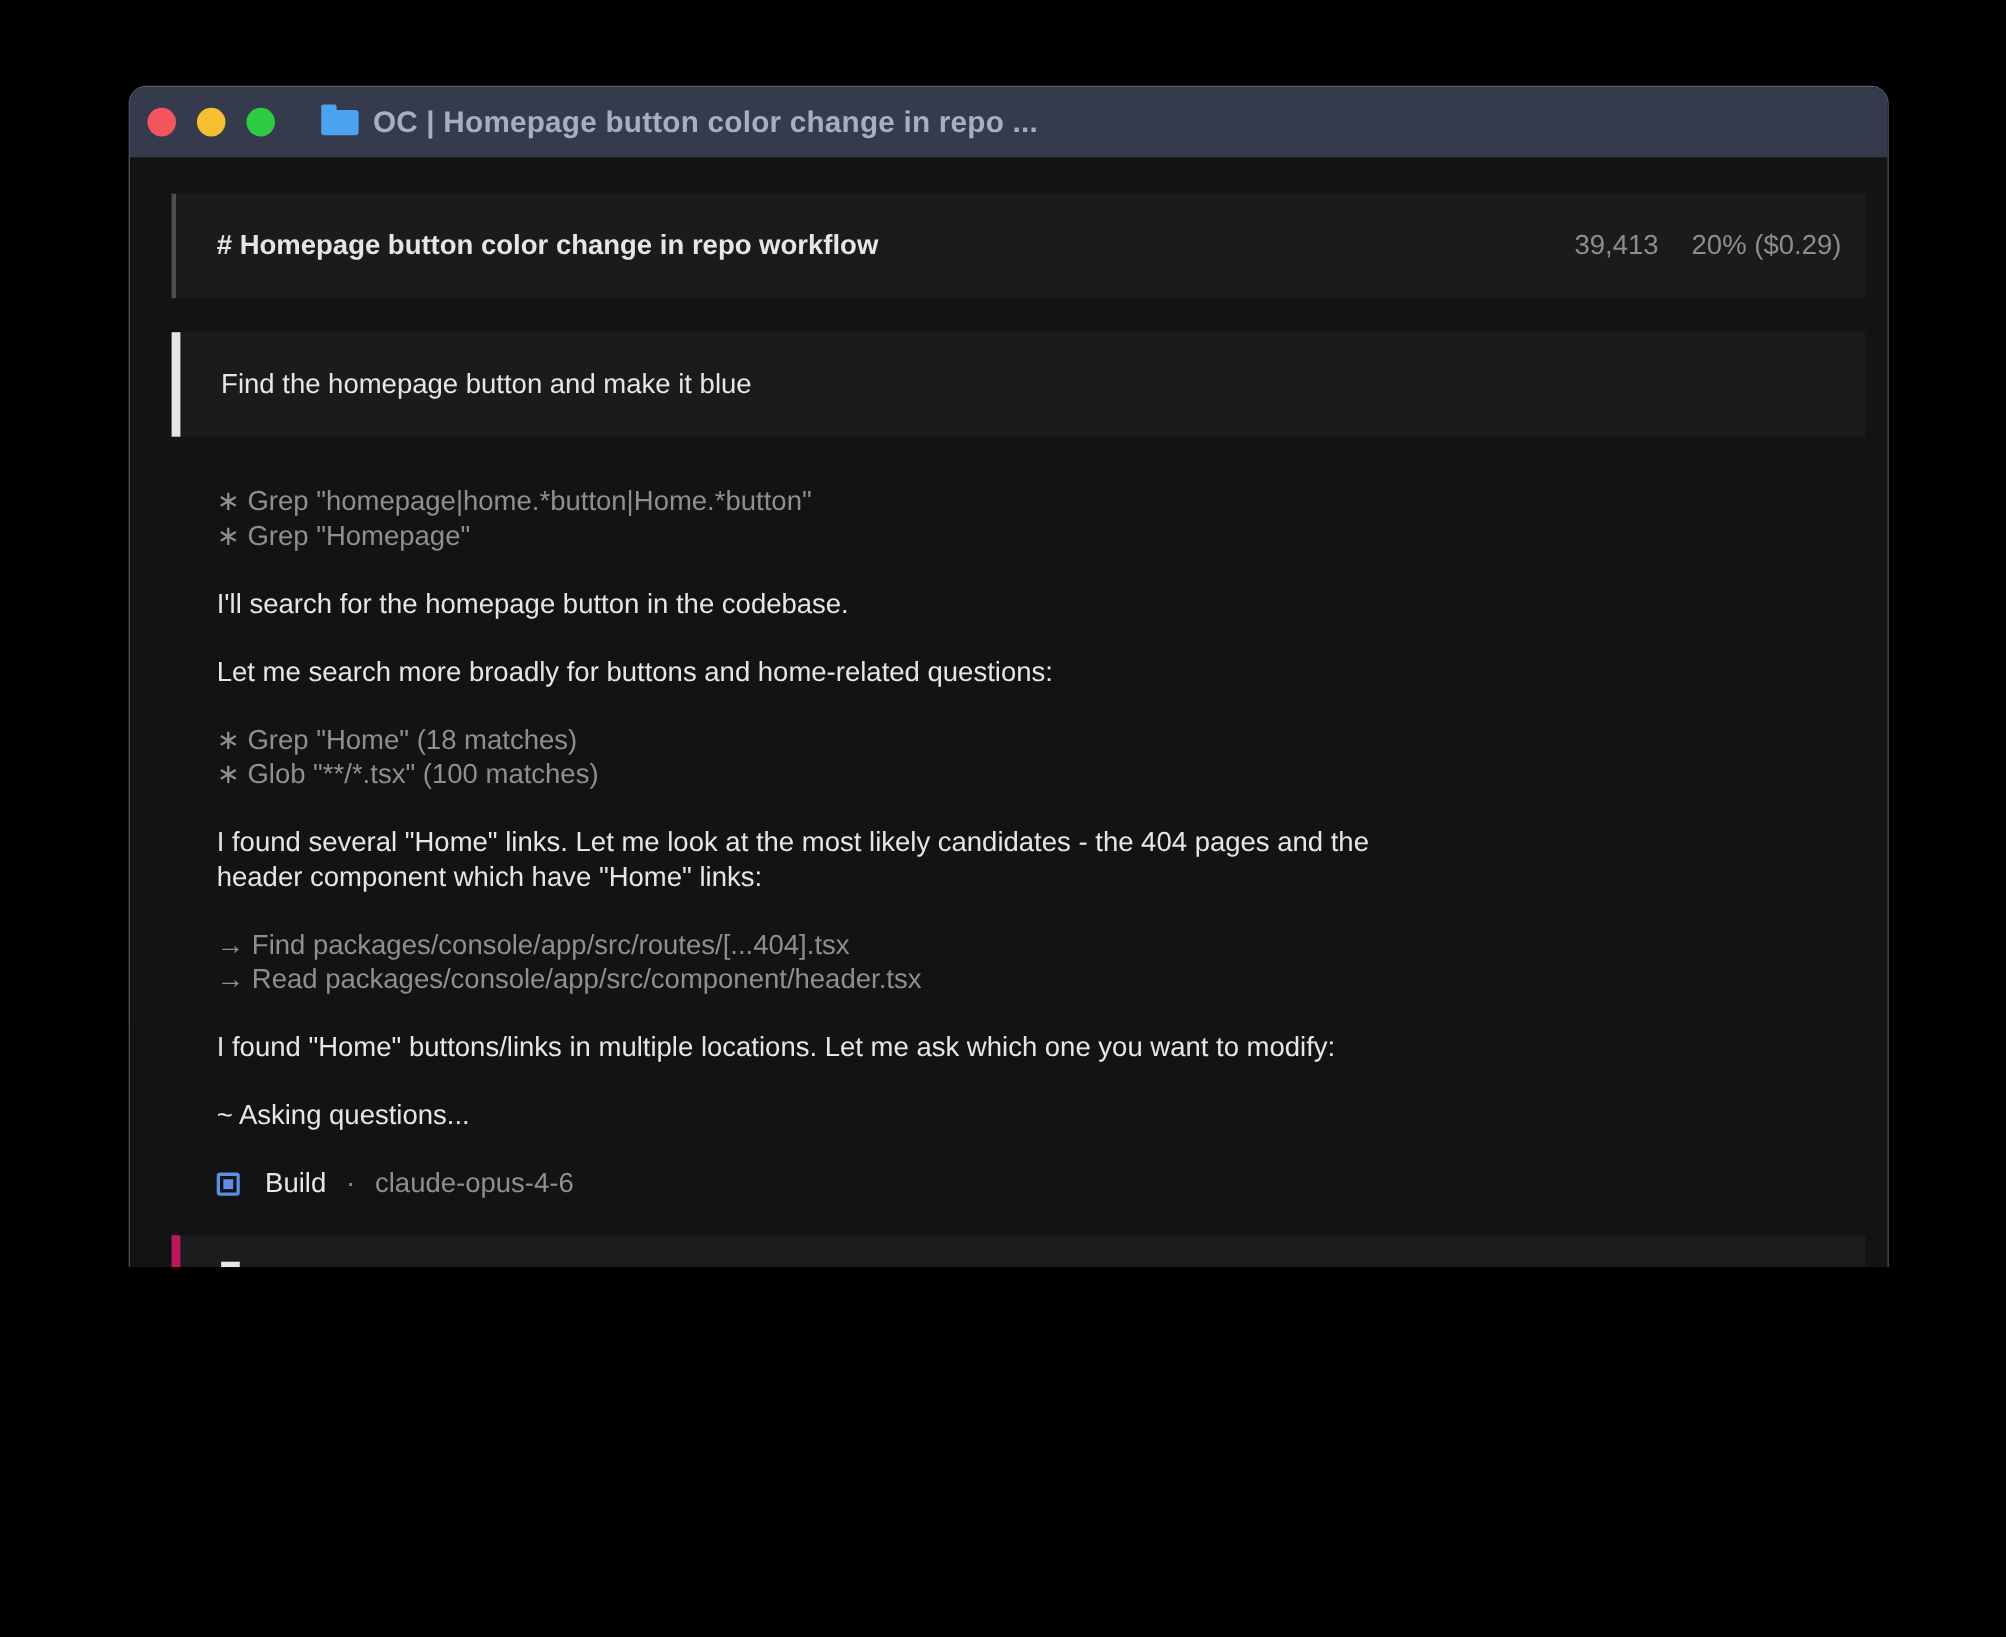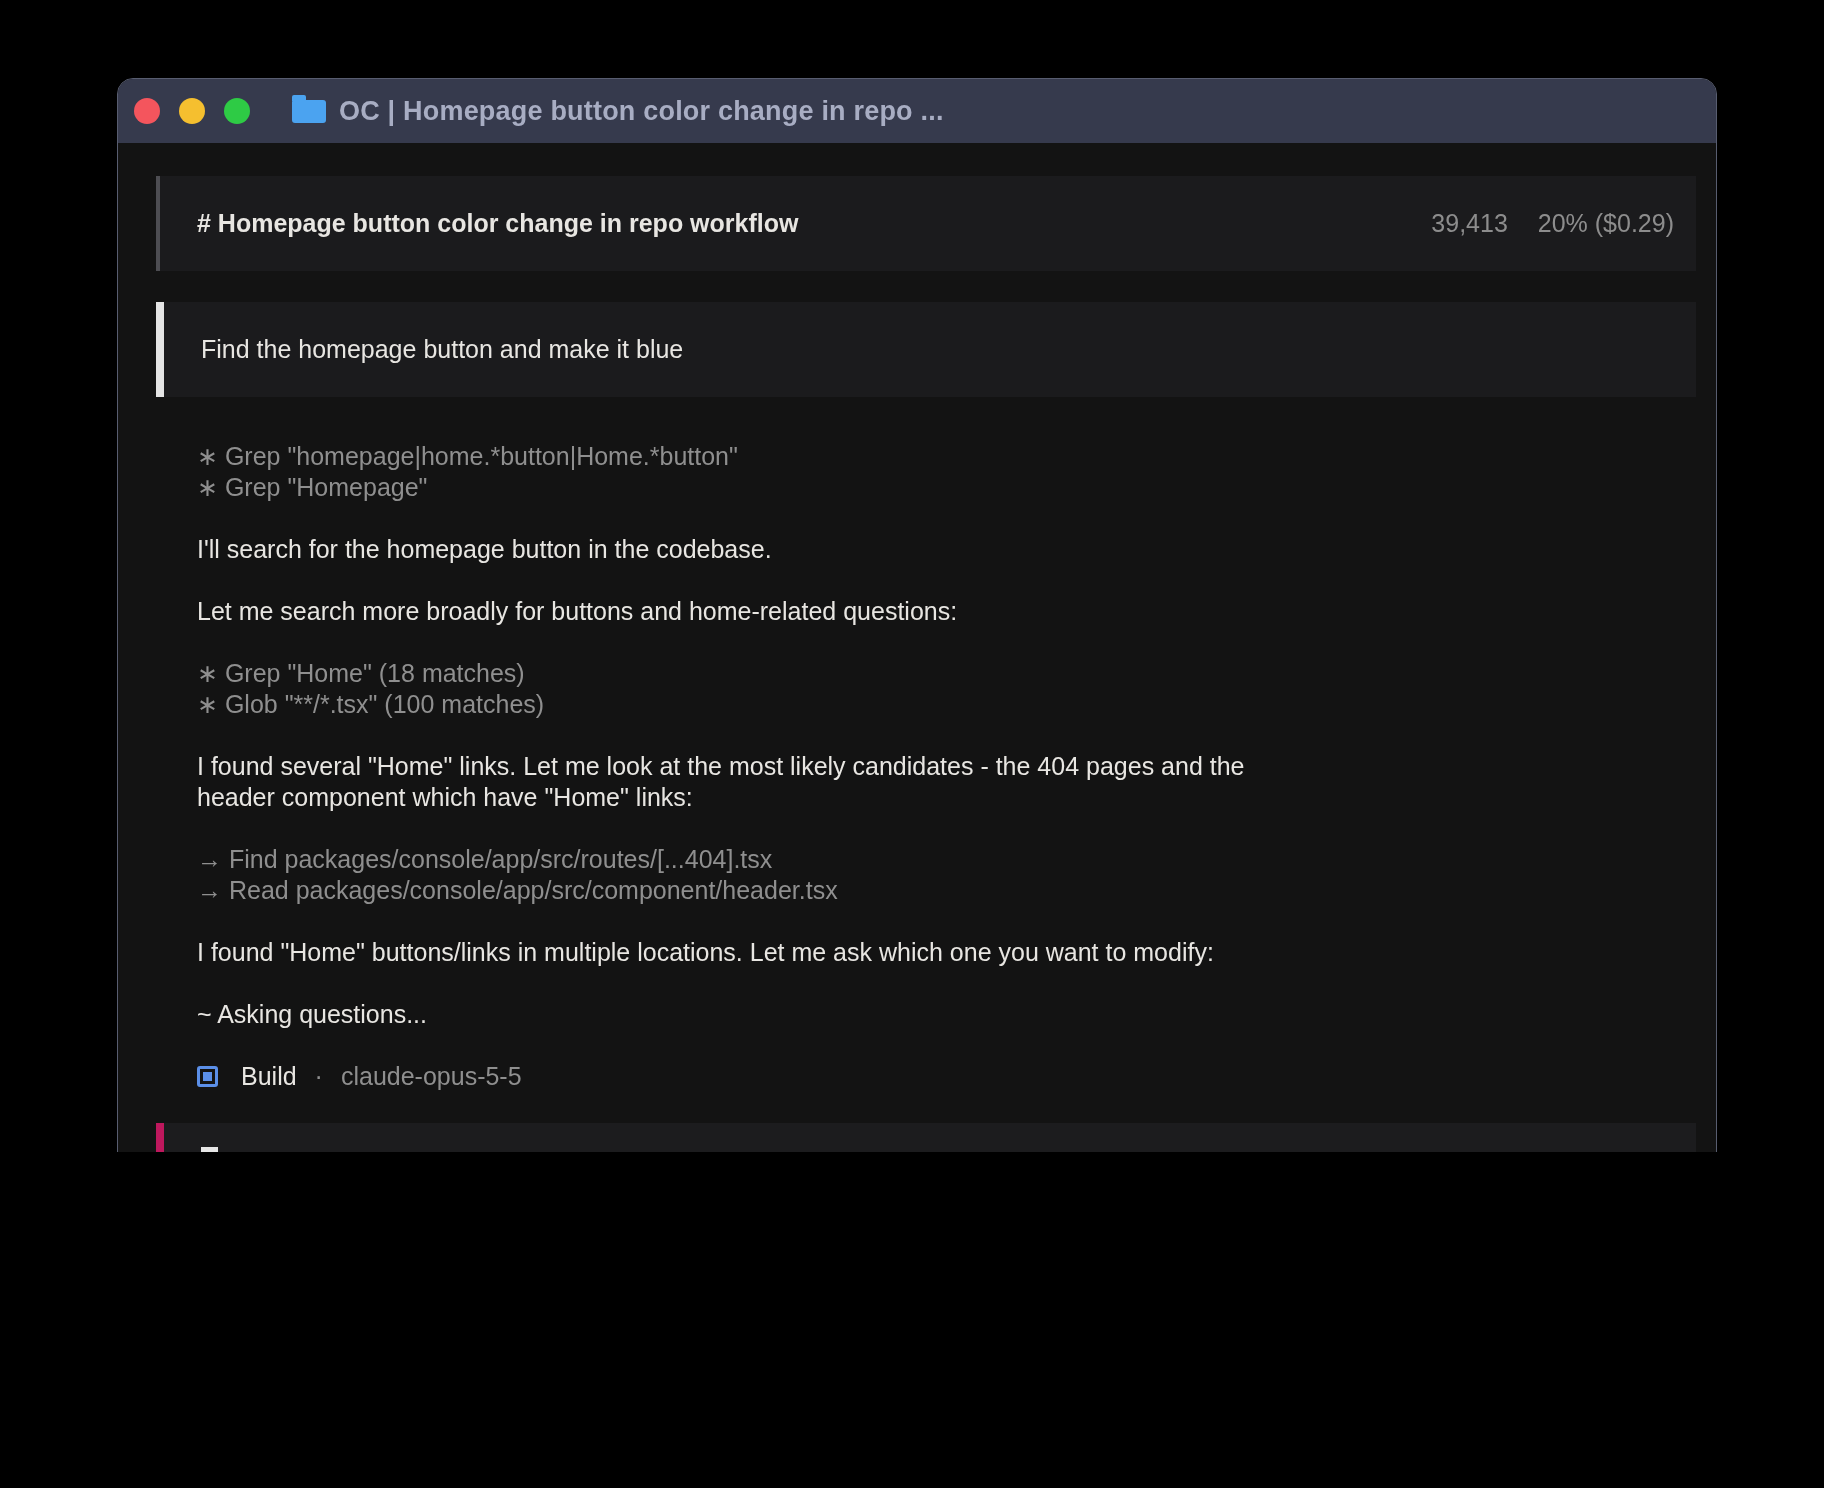--- a/index.html
+++ b/index.html
@@ -138,21 +138,21 @@
           <div class="msg-para">
             <div class="msg-line text-primary">I found "Home" buttons/links in multiple locations. Let me ask which one you want to modify:</div>
           </div>
           <div class="msg-para">
             <div class="msg-line text-primary">~ Asking questions...</div>
           </div>
           <div class="msg-para agent-row">
             <span class="agent-icon"></span>
             <span class="agent-name">Build</span>
             <span class="agent-sep">·</span>
-            <span class="agent-model">claude-opus-5-5</span>
+            <span class="agent-model">claude-opus-4-6</span>
           </div>
         </div>
 
       <div class="block input-block">
         <span class="cursor-block"></span>
         <div class="input-meta">
           <span class="input-mode">Build</span><span class="input-model">Claude Opus 4.5</span><span class="input-provider">OpenCode Zen</span>
         </div>
       </div>
 

